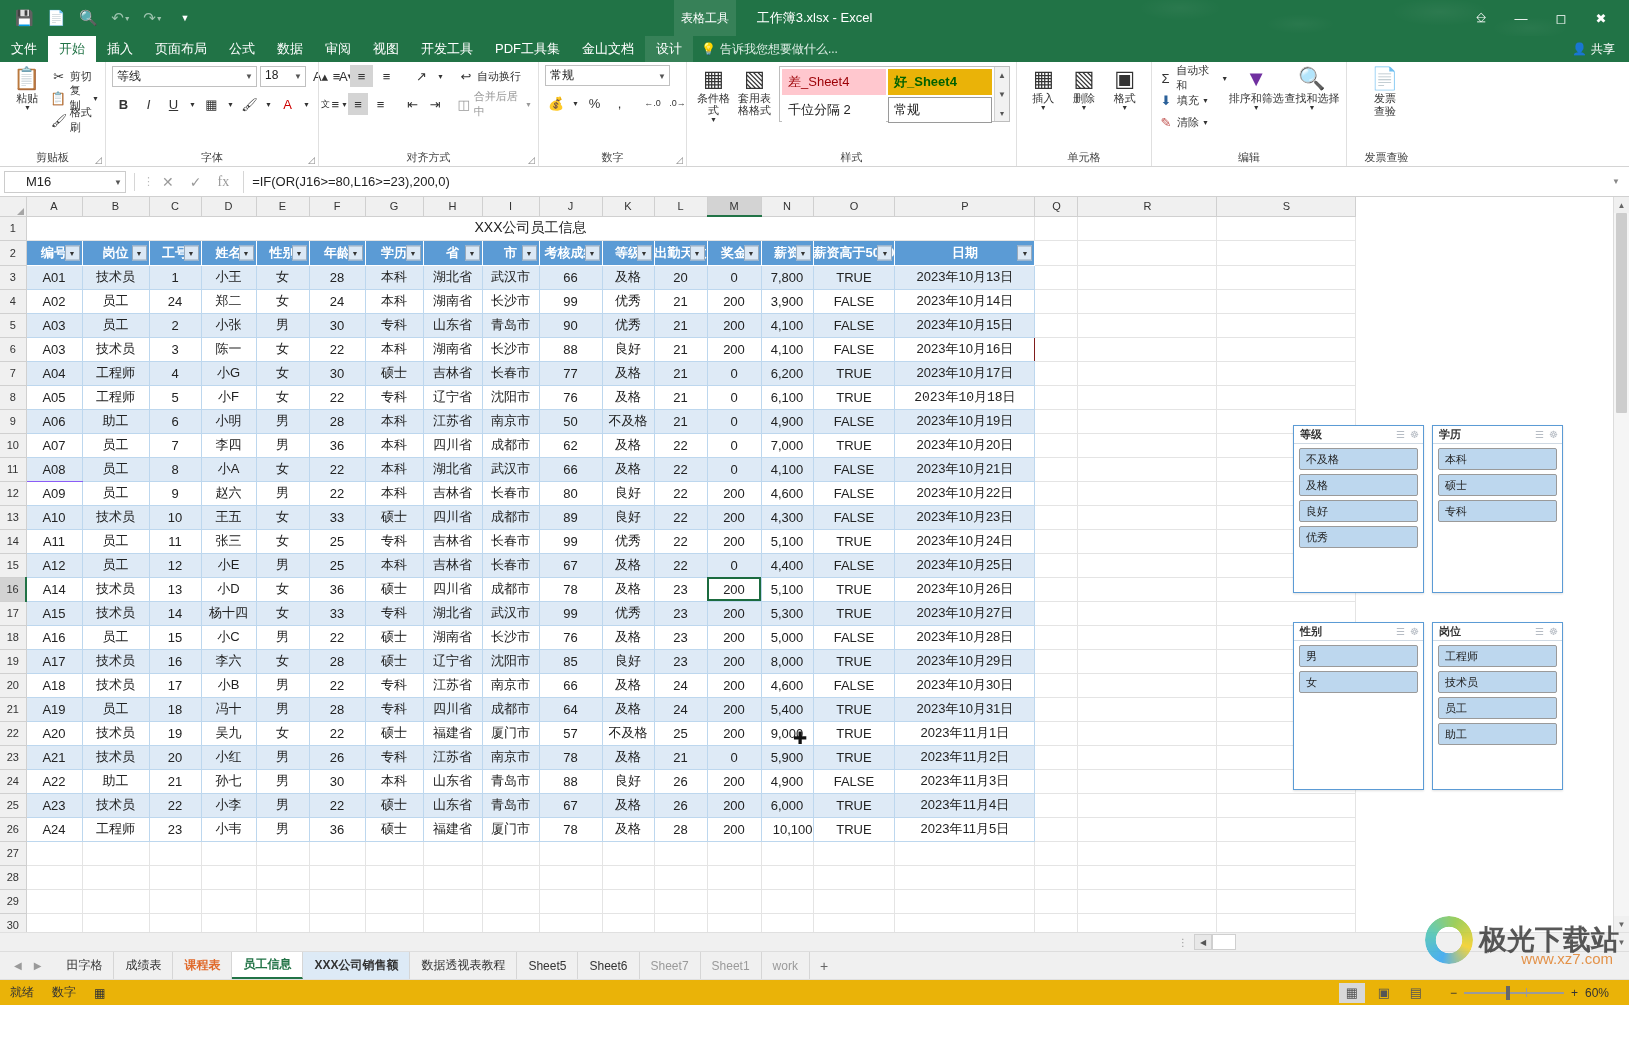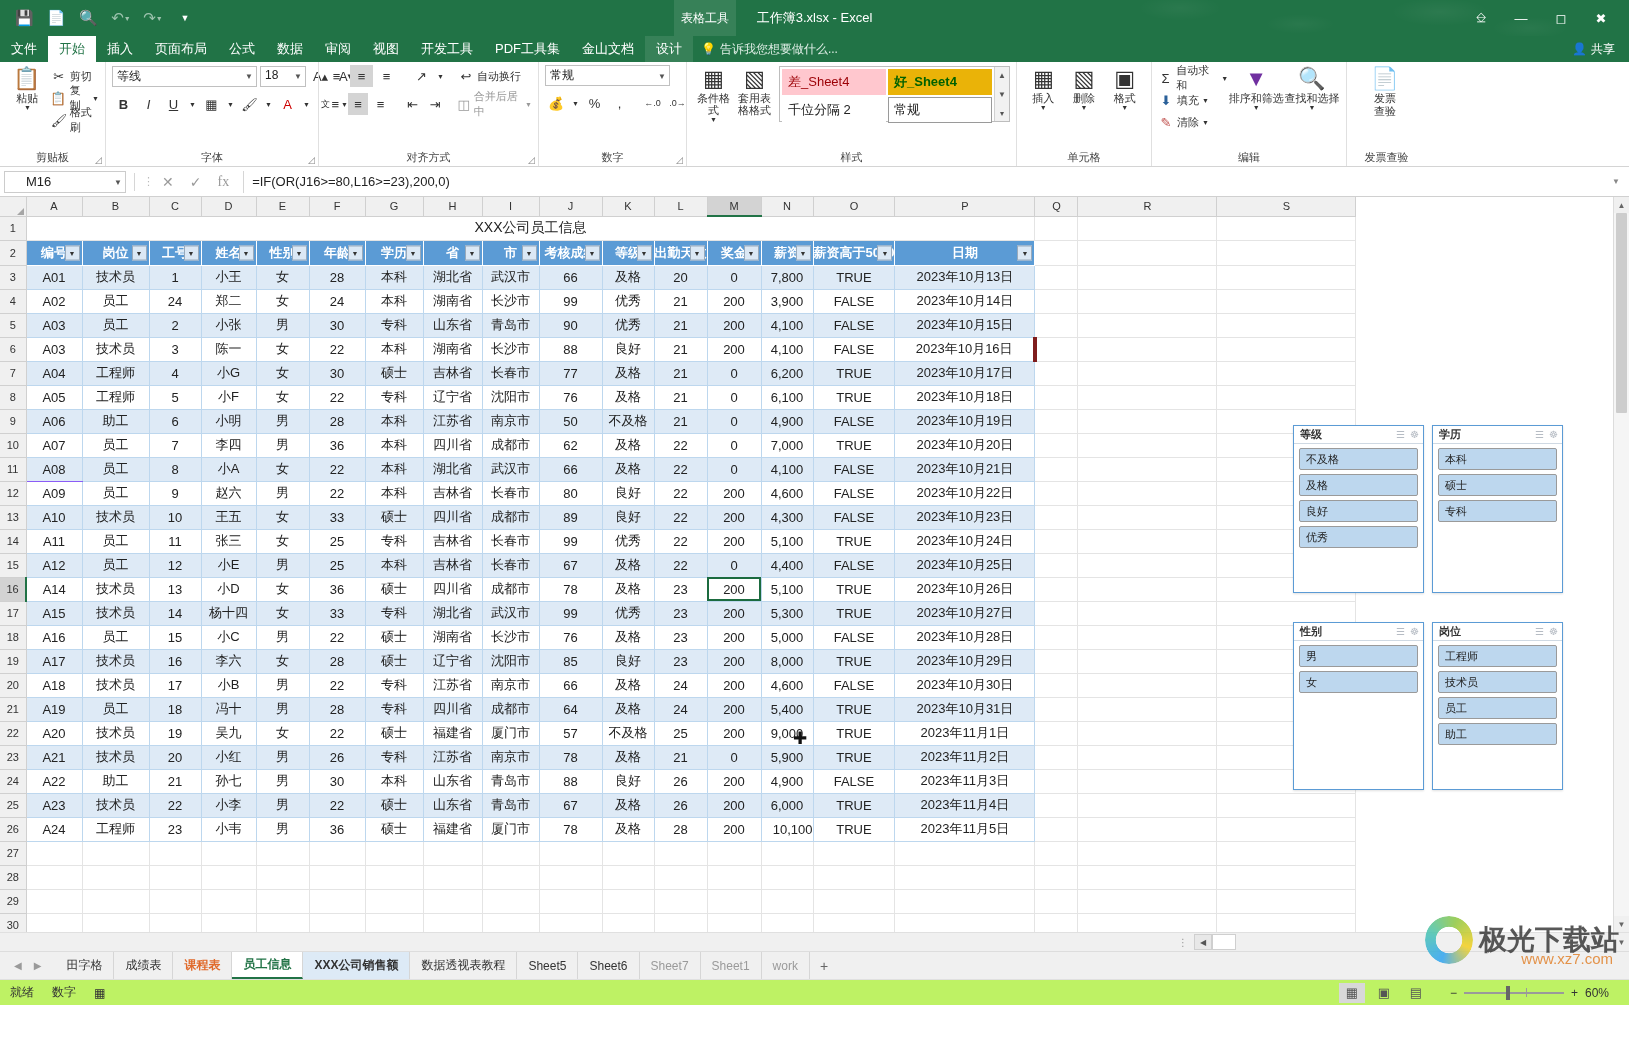--- a/index.html
+++ b/index.html
@@ -195,21 +195,21 @@
     border-right:1px solid #d6d6d6; cursor:pointer; white-space:nowrap;
   }
   .stab.active { background:#fff; font-weight:bold; border-bottom:2px solid #217346; color:#217346;}
   .stab.c-orange { color:#e06a2b; font-weight:bold; }
   .stab.c-blue { background:#ddeaf6; font-weight:bold; }
   .stab.gray { color:#9a9a9a; }
   .addsheet { display:flex; align-items:center; padding:0 10px; color:#666; font-size:14px; cursor:pointer;}
 
   
   .statusbar {
-    height:26px; background:#bef264; display:flex; align-items:center;
+    height:26px; background:#eab308; display:flex; align-items:center;
     font-size:12px; color:#333; padding:0 10px; gap:18px; position:relative; border-top:1px solid #e0e0e0;
   }
   .viewbtns { position:absolute; right:200px; display:flex; gap:6px; }
   .vbtn { width:26px; height:20px; display:flex; align-items:center; justify-content:center; font-size:13px; color:#555; cursor:pointer;}
   .vbtn.act { background:#d8d8d8; }
   .zoomwrap { position:absolute; right:20px; display:flex; align-items:center; gap:7px; font-size:12px;}
   .zslider { width:100px; height:2px; background:#9a9a9a; position:relative;}
   .zthumb { position:absolute; left:42px; top:-6px; width:4px; height:14px; background:#666;}
   .ztick { position:absolute; left:62px; top:-4px; width:1px; height:9px; background:#9a9a9a;}
   .cursor-xl { position:absolute; left:793px; top:531px; font-size:17px; color:#111; z-index:5; font-weight:bold;}
@@ -637,21 +637,21 @@
           <td class="cell" style="border-right:1px solid #bdd7ee;border-bottom:1px solid #bdd7ee;">22</td>
           <td class="cell" style="border-right:1px solid #bdd7ee;border-bottom:1px solid #bdd7ee;">本科</td>
           <td class="cell" style="border-right:1px solid #bdd7ee;border-bottom:1px solid #bdd7ee;">湖南省</td>
           <td class="cell" style="border-right:1px solid #bdd7ee;border-bottom:1px solid #bdd7ee;">长沙市</td>
           <td class="cell" style="border-right:1px solid #bdd7ee;border-bottom:1px solid #bdd7ee;">88</td>
           <td class="cell" style="border-right:1px solid #bdd7ee;border-bottom:1px solid #bdd7ee;">良好</td>
           <td class="cell" style="border-right:1px solid #bdd7ee;border-bottom:1px solid #bdd7ee;">21</td>
           <td class="cell" style="border-right:1px solid #bdd7ee;border-bottom:1px solid #bdd7ee;">200</td>
           <td class="cell" style="border-right:1px solid #bdd7ee;border-bottom:1px solid #bdd7ee;">4,100</td>
           <td class="cell" style="border-right:1px solid #bdd7ee;border-bottom:1px solid #bdd7ee;">FALSE</td>
-          <td class="cell" style="border-right:4px solid #7f1d1d;border-bottom:1px solid #bdd7ee;margin-top:22px;">2023年10月16日</td>
+          <td class="cell" style="border-right:1px solid #7f1d1d;border-bottom:1px solid #bdd7ee;margin-top:22px;">2023年10月16日</td>
           <td class="cell blank"></td>
           <td class="cell blank"></td>
           <td class="cell blank"></td>
         </tr>
         <tr style="height:24px">
           <th class="rowhead">7</th>
           <td class="cell band" style="border-right:1px solid #bdd7ee;border-bottom:1px solid #bdd7ee;">A04</td>
           <td class="cell band" style="border-right:1px solid #bdd7ee;border-bottom:1px solid #bdd7ee;">工程师</td>
           <td class="cell band" style="border-right:1px solid #bdd7ee;border-bottom:1px solid #bdd7ee;">4</td>
           <td class="cell band" style="border-right:1px solid #bdd7ee;border-bottom:1px solid #bdd7ee;">小G</td>
@@ -681,21 +681,21 @@
           <td class="cell" style="border-right:1px solid #bdd7ee;border-bottom:1px solid #bdd7ee;">22</td>
           <td class="cell" style="border-right:1px solid #bdd7ee;border-bottom:1px solid #bdd7ee;">专科</td>
           <td class="cell" style="border-right:1px solid #bdd7ee;border-bottom:1px solid #bdd7ee;">辽宁省</td>
           <td class="cell" style="border-right:1px solid #bdd7ee;border-bottom:1px solid #bdd7ee;">沈阳市</td>
           <td class="cell" style="border-right:1px solid #bdd7ee;border-bottom:1px solid #bdd7ee;">76</td>
           <td class="cell" style="border-right:1px solid #bdd7ee;border-bottom:1px solid #bdd7ee;">及格</td>
           <td class="cell" style="border-right:1px solid #bdd7ee;border-bottom:1px solid #bdd7ee;">21</td>
           <td class="cell" style="border-right:1px solid #bdd7ee;border-bottom:1px solid #bdd7ee;">0</td>
           <td class="cell" style="border-right:1px solid #bdd7ee;border-bottom:1px solid #bdd7ee;">6,100</td>
           <td class="cell" style="border-right:1px solid #bdd7ee;border-bottom:1px solid #bdd7ee;">TRUE</td>
-          <td class="cell" style="border-right:1px solid #bdd7ee;border-bottom:1px solid #bdd7ee;">2023年10月18日</td>
+          <td class="cell" style="border-right:1px solid #bdd7ee;border-bottom:1px solid #bdd7ee;font-family:Liberation Mono, monospace;">2023年10月18日</td>
           <td class="cell blank"></td>
           <td class="cell blank"></td>
           <td class="cell blank"></td>
         </tr>
         <tr style="height:24px">
           <th class="rowhead">9</th>
           <td class="cell band" style="border-right:1px solid #bdd7ee;border-bottom:1px solid #bdd7ee;">A06</td>
           <td class="cell band" style="border-right:1px solid #bdd7ee;border-bottom:1px solid #bdd7ee;">助工</td>
           <td class="cell band" style="border-right:1px solid #bdd7ee;border-bottom:1px solid #bdd7ee;">6</td>
           <td class="cell band" style="border-right:1px solid #bdd7ee;border-bottom:1px solid #bdd7ee;">小明</td>

